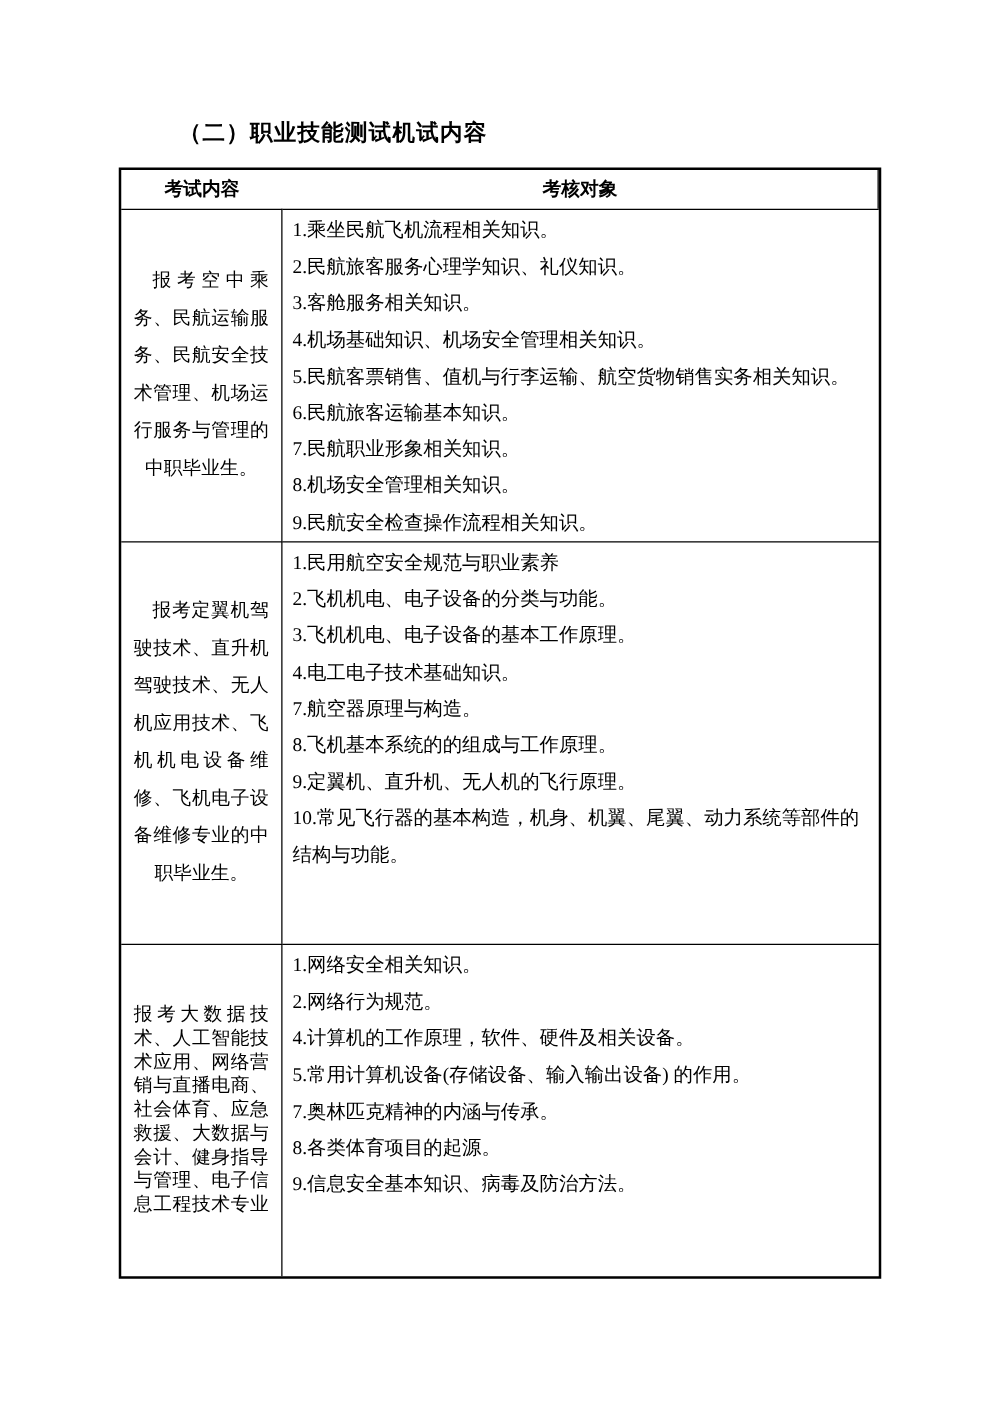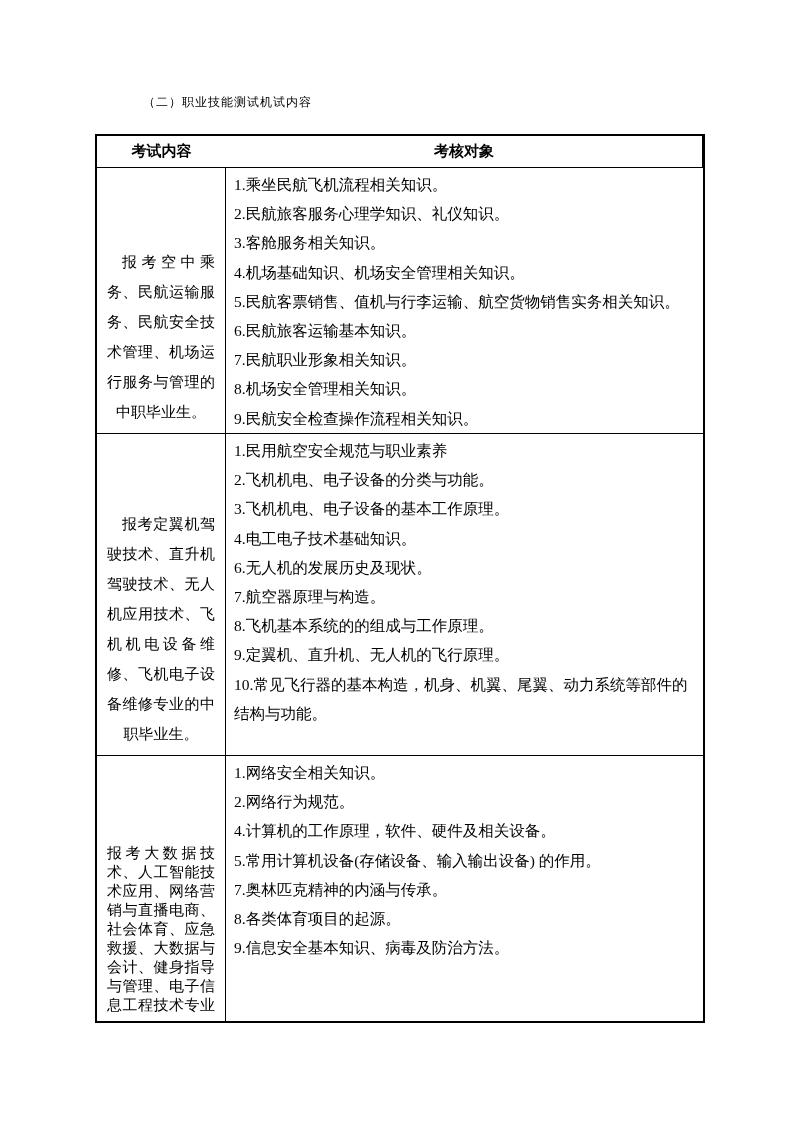--- a/index.html
+++ b/index.html
@@ -11,22 +11,22 @@
   }
   .page {
     position: relative;
     width: 793px; height: 1122px;
     background: #ffffff;
     overflow: hidden;
   }
   .section-title {
     position: absolute;
     left: 143px; top: 94px;
-    font-size: 12px;
-    font-weight: normal;
+    font-size: 18px;
+    font-weight: bold;
     letter-spacing: 1px;
     white-space: nowrap;
   }
   .doc-table {
     position: absolute;
     left: 95px; top: 134px;
     width: 610px;
     border: 2px solid #000000;
     display: grid;
     grid-template-columns: 129px 1fr;
@@ -40,22 +40,23 @@
   .header-cell {
     height: 31px;
     display: flex;
     align-items: center;
     justify-content: center;
     font-size: 15px;
     font-weight: bold;
   }
   .obj-cell {
     display: flex;
-    align-items: flex-end;
+    align-items: center;
     padding: 6px 10px;
+    font-family: Liberation Mono, monospace;
   }
   .obj-text {
     width: 100%;
     font-size: 15px;
     line-height: 30px;
     text-align: justify;
   }
   .obj-text.center-last { text-align-last: center; text-indent: 1em; }
   .obj-text.justify-all { text-align-last: justify; line-height: 19px; }
   .content-cell {
@@ -98,21 +99,20 @@
     </div>
 
     <div class="cell obj obj-cell r2">
       <div class="obj-text center-last">报考定翼机驾驶技术、直升机驾驶技术、无人机应用技术、飞机机电设备维修、飞机电子设备维修专业的中职毕业生。</div>
     </div>
     <div class="cell content-cell r2">
       <div class="item">1.民用航空安全规范与职业素养</div>
       <div class="item">2.飞机机电、电子设备的分类与功能。</div>
       <div class="item">3.飞机机电、电子设备的基本工作原理。</div>
       <div class="item">4.电工电子技术基础知识。</div>
-      <div class="item">6.无人机的发展历史及现状。</div>
       <div class="item">7.航空器原理与构造。</div>
       <div class="item">8.飞机基本系统的的组成与工作原理。</div>
       <div class="item">9.定翼机、直升机、无人机的飞行原理。</div>
       <div class="item">10.常见飞行器的基本构造，机身、机翼、尾翼、动力系统等部件的结构与功能。</div>
     </div>
 
     <div class="cell obj obj-cell r3">
       <div class="obj-text justify-all">报考大数据技术、人工智能技术应用、网络营销与直播电商、社会体育、应急救援、大数据与会计、健身指导与管理、电子信息工程技术专业</div>
     </div>
     <div class="cell content-cell r3">

